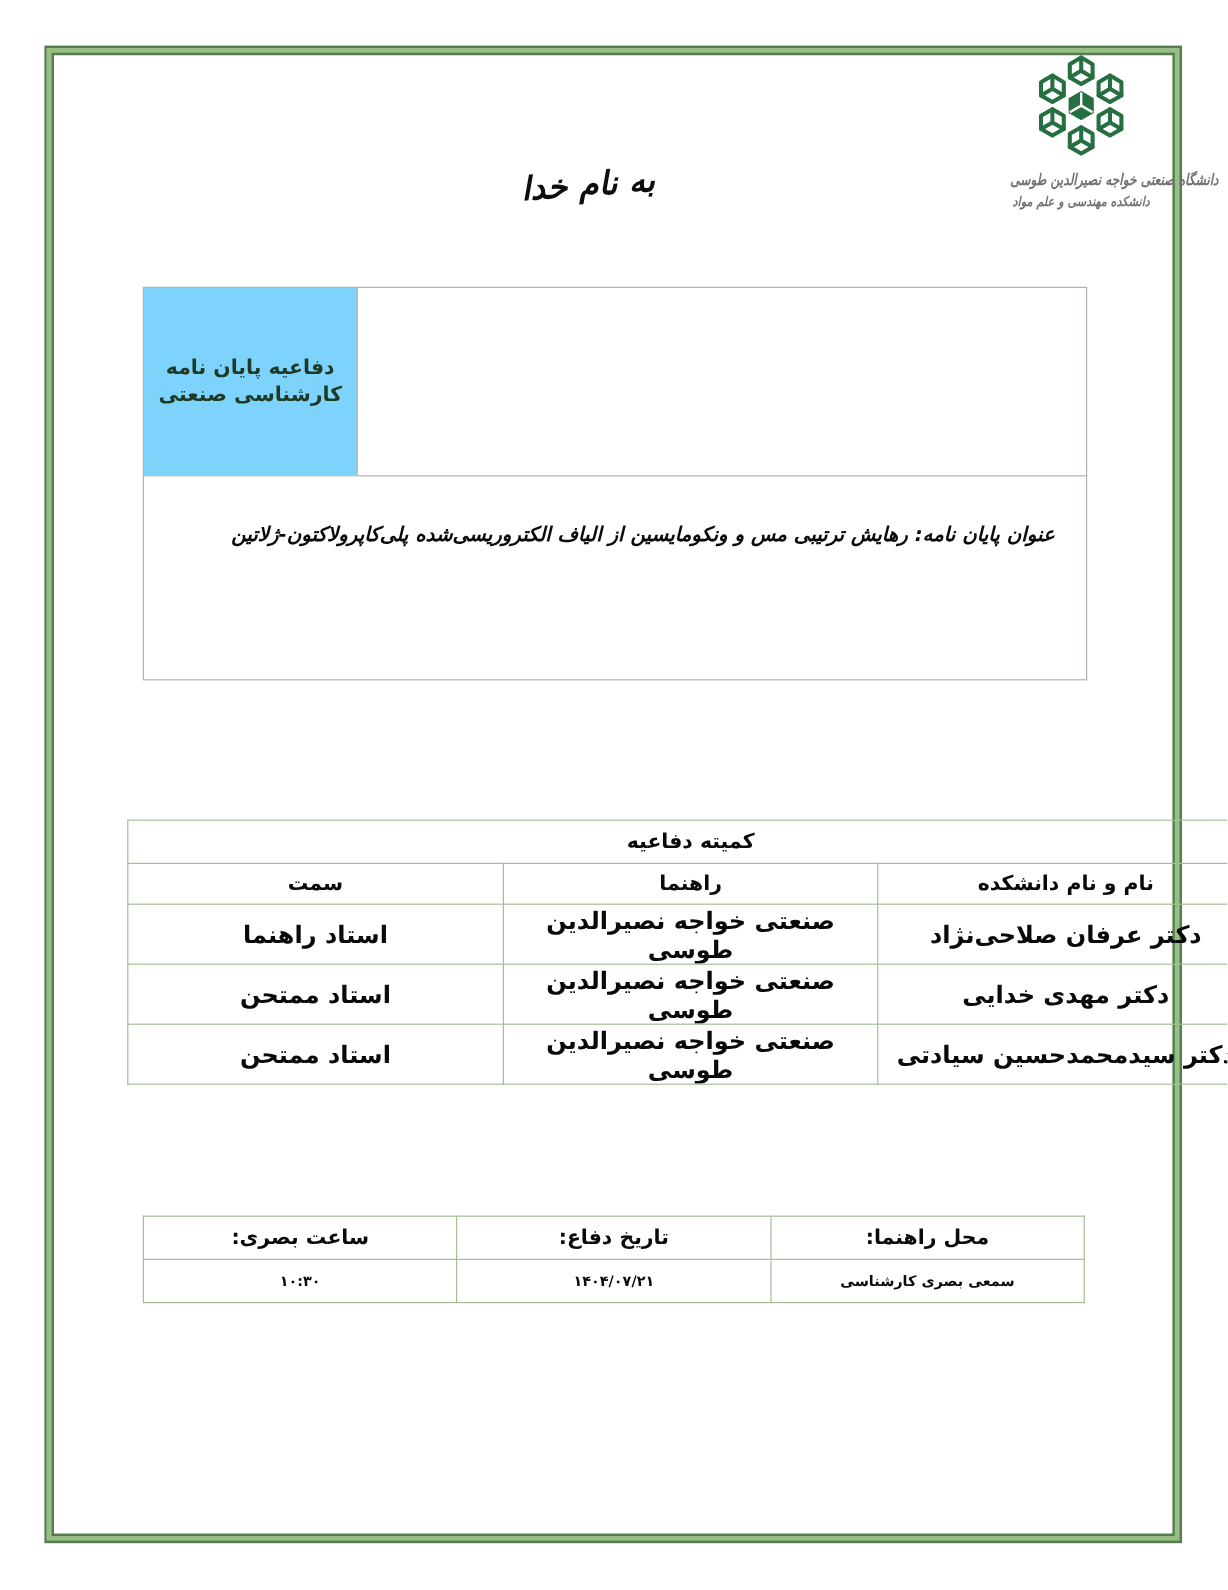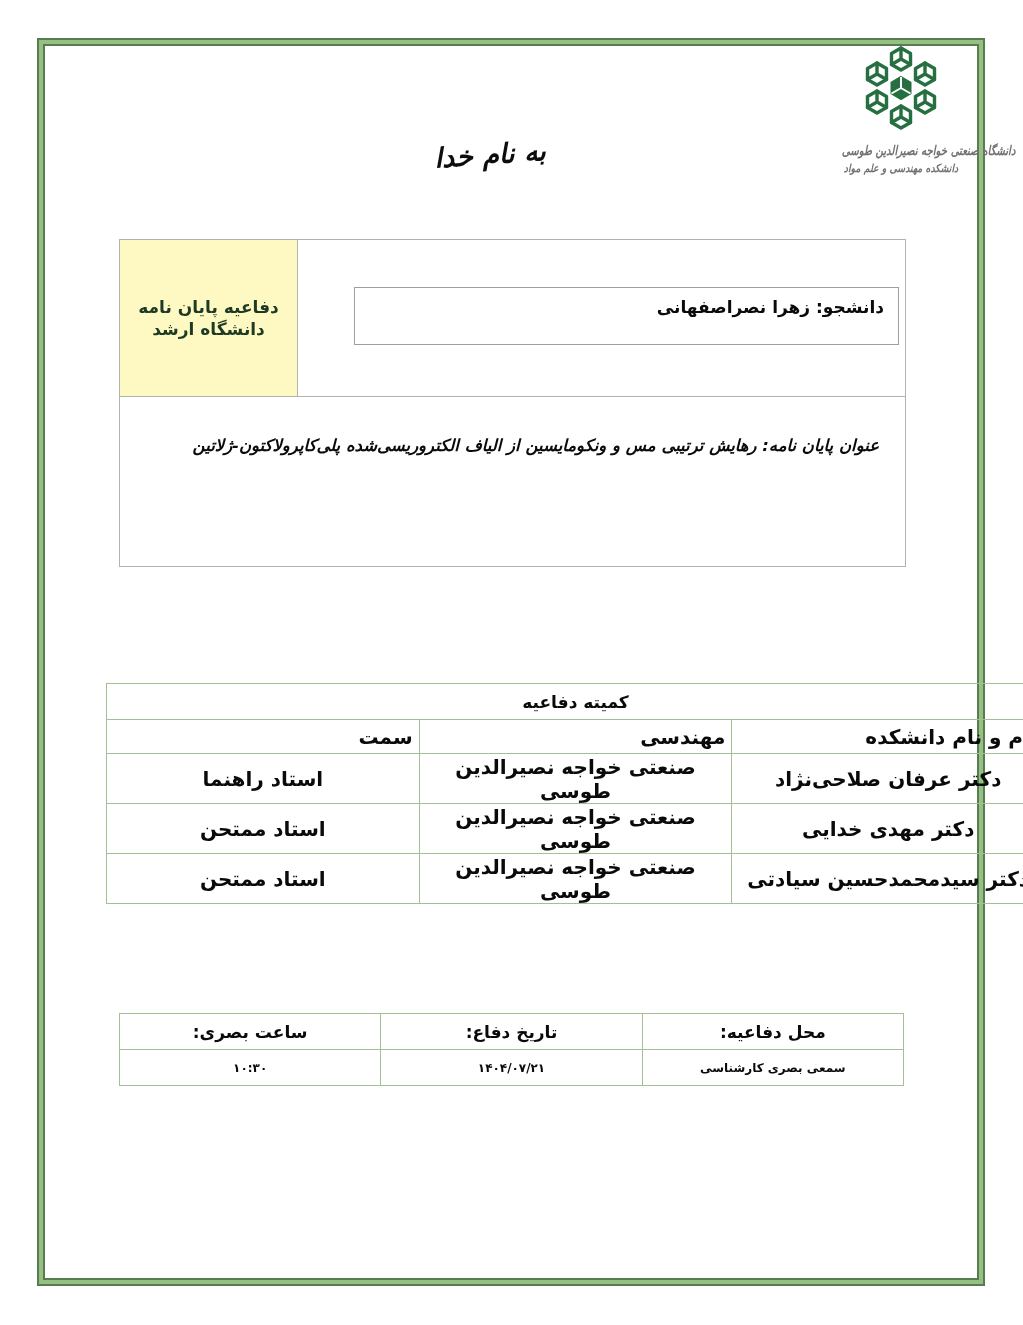--- a/index.html
+++ b/index.html
@@ -40,21 +40,21 @@
     transform:rotate(-4deg);direction:rtl;
   }
   
   .info-box{
     position:absolute;left:119px;top:239px;width:787px;height:328px;
     box-sizing:border-box;border:1px solid #aeb6ac;direction:rtl;
   }
   .row1{position:relative;height:157px;border-bottom:1px solid #aeb6ac;box-sizing:border-box;}
   .green-cell{
     position:absolute;left:0;top:0;width:178px;height:100%;
-    background:#fef9c3;border-right:1px solid #aeb6ac;box-sizing:border-box;
+    background:#7dd3fc;border-right:1px solid #aeb6ac;box-sizing:border-box;
     display:flex;flex-direction:column;align-items:center;justify-content:center;
     gap:2px;font-size:17px;font-weight:bold;color:#1e3a24;direction:rtl;
   }
   .student-box{
     position:absolute;right:6px;left:234px;top:47px;height:58px;
     box-sizing:border-box;border:1px solid #9aa29a;
     padding:9px 14px 0 0;font-size:17px;font-weight:bold;color:#0a0a0a;
     text-align:right;direction:rtl;
   }
   .row2{
@@ -65,21 +65,21 @@
   }
   
   table{border-collapse:collapse;table-layout:fixed;direction:rtl;}
   .committee{position:absolute;left:106px;top:683px;width:939px;}
   .schedule{position:absolute;left:119px;top:1013px;width:785px;}
   .committee td,.committee th,.schedule td,.schedule th{
     border:1px solid #a3bf95;text-align:center;vertical-align:middle;
     color:#0a0a0a;padding:0 6px;box-sizing:border-box;overflow:hidden;
   }
   .committee .caption{height:36px;font-size:17px;font-weight:bold;}
-  .committee th{height:34px;font-size:20px;font-weight:bold;text-align:right;}
+  .committee th{height:34px;font-size:17px;font-weight:bold;}
   .committee td.data{height:50px;font-size:20px;font-weight:bold;}
   .schedule th{height:36px;font-size:17px;font-weight:bold;}
   .schedule td{height:36px;font-size:12px;font-weight:bold;}
 </style>
 </head>
 <body>
 
 <div class="page">
 
   <div class="frame"></div>
@@ -104,39 +104,36 @@
     <div class="uni-name">دانشگاه صنعتی خواجه نصیرالدین طوسی</div>
     <div class="faculty-name">دانشکده مهندسی و علم مواد</div>
   </div>
 
   <div class="bismillah">به نام خدا</div>
 
   <div class="info-box">
     <div class="row1">
       <div class="green-cell">
         <div>دفاعیه پایان نامه</div>
-        <div>دانشگاه ارشد</div>
-      </div>
-      <div class="student-box">
-        <span>دانشجو:  زهرا نصراصفهانی</span>
+        <div>کارشناسی صنعتی</div>
       </div>
     </div>
     <div class="row2">
       <span>عنوان پایان نامه: رهایش ترتیبی مس و ونکومایسین از الیاف الکتروریسی‌شده پلی‌کاپرولاکتون-ژلاتین</span>
     </div>
   </div>
 
   <table class="committee">
     <tbody>
         <tr>
       <td class="caption" colspan="3">کمیته دفاعیه</td>
     </tr>
     <tr>
       <th>نام و نام دانشکده</th>
-      <th>مهندسی</th>
+      <th>راهنما</th>
       <th>سمت</th>
     </tr>
     <tr>
       <td class="data">دکتر عرفان صلاحی‌نژاد</td>
       <td class="data">صنعتی خواجه نصیرالدین طوسی</td>
       <td class="data">استاد راهنما</td>
     </tr>
     <tr>
       <td class="data">دکتر مهدی خدایی</td>
       <td class="data">صنعتی خواجه نصیرالدین طوسی</td>
@@ -146,21 +143,21 @@
       <td class="data">دکتر سیدمحمدحسین سیادتی</td>
       <td class="data">صنعتی خواجه نصیرالدین طوسی</td>
       <td class="data">استاد ممتحن</td>
     </tr>
   </tbody>
     </table>
 
   <table class="schedule">
     <tbody>
         <tr>
-      <th>محل دفاعیه:</th>
+      <th>محل راهنما:</th>
       <th>تاریخ دفاع:</th>
       <th>ساعت بصری:</th>
     </tr>
     <tr>
       <td>سمعی بصری کارشناسی</td>
       <td>۱۴۰۴/۰۷/۲۱</td>
       <td>۱۰:۳۰</td>
     </tr>
   </tbody>
     </table>

